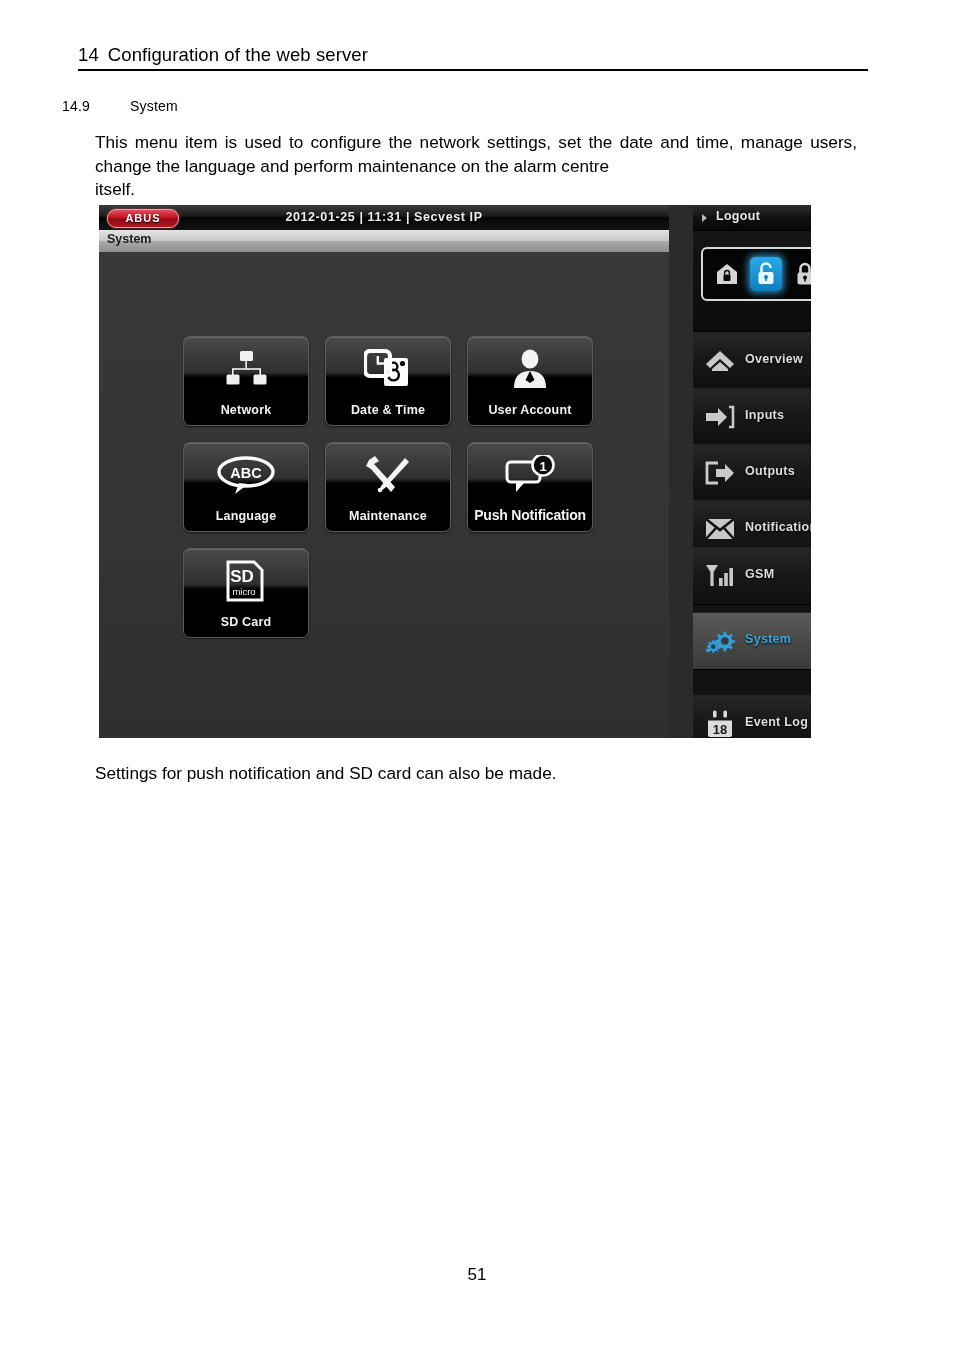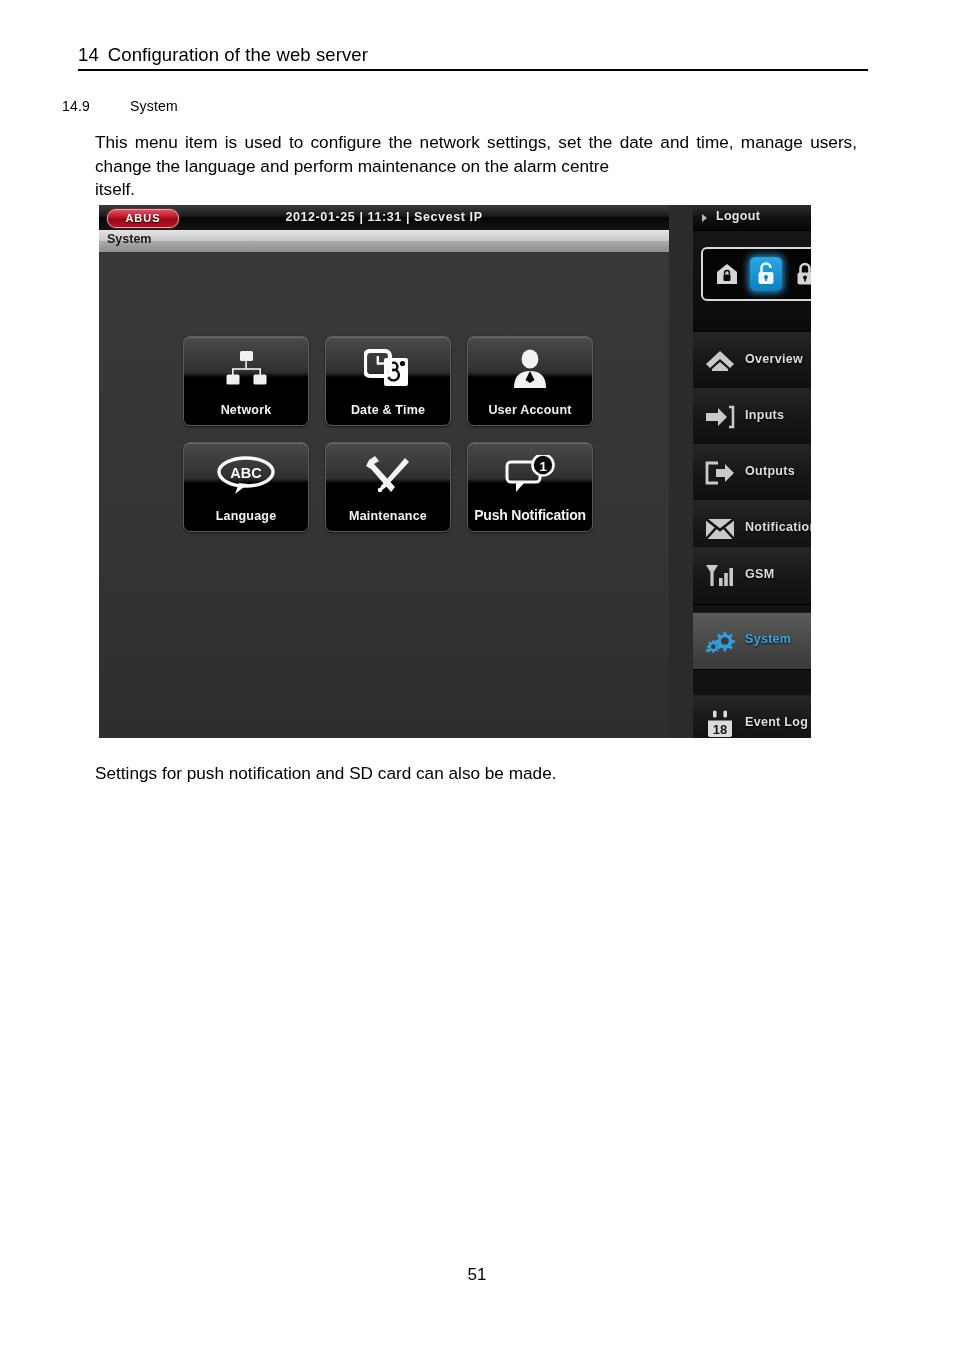--- a/index.html
+++ b/index.html
@@ -287,20 +287,34 @@
                 <path d="M11 26 L11 37 L20 27 Z" fill="#fafafa"></path>
                 <circle cx="38" cy="10" r="10.5" fill="#0b0b0b" stroke="#fafafa" stroke-width="2.6"></circle>
                 <text x="38" y="15.5" text-anchor="middle" font-family="'Liberation Sans',sans-serif" font-size="13" font-weight="bold" fill="#fafafa">1</text>
               </svg>
             </div>
             <div class="tile-label tight">Push Notification</div>
           </div>
 
         </div>
 
+        <div class="tile-row">
+
+          <div class="tile">
+            <div class="tile-ico">
+              <svg width="44" height="42" viewBox="0 0 44 42">
+                <path d="M4 2 L30 2 L38 10 L38 40 L4 40 Z" fill="none" stroke="#fafafa" stroke-width="3"></path>
+                <text x="18" y="22" text-anchor="middle" font-family="'Liberation Sans',sans-serif" font-size="17" font-weight="bold" fill="#fafafa">SD</text>
+                <text x="20" y="35" text-anchor="middle" font-family="'Liberation Sans',sans-serif" font-size="9.5" fill="#fafafa">micro</text>
+              </svg>
+            </div>
+            <div class="tile-label">SD Card</div>
+          </div>
+
+        </div>
 
       </div>
     </div>
 
     <div class="shot-side">
 
       <div class="side-logout">
         <span class="tri"></span>
         <span class="txt">Logout</span>
       </div>

